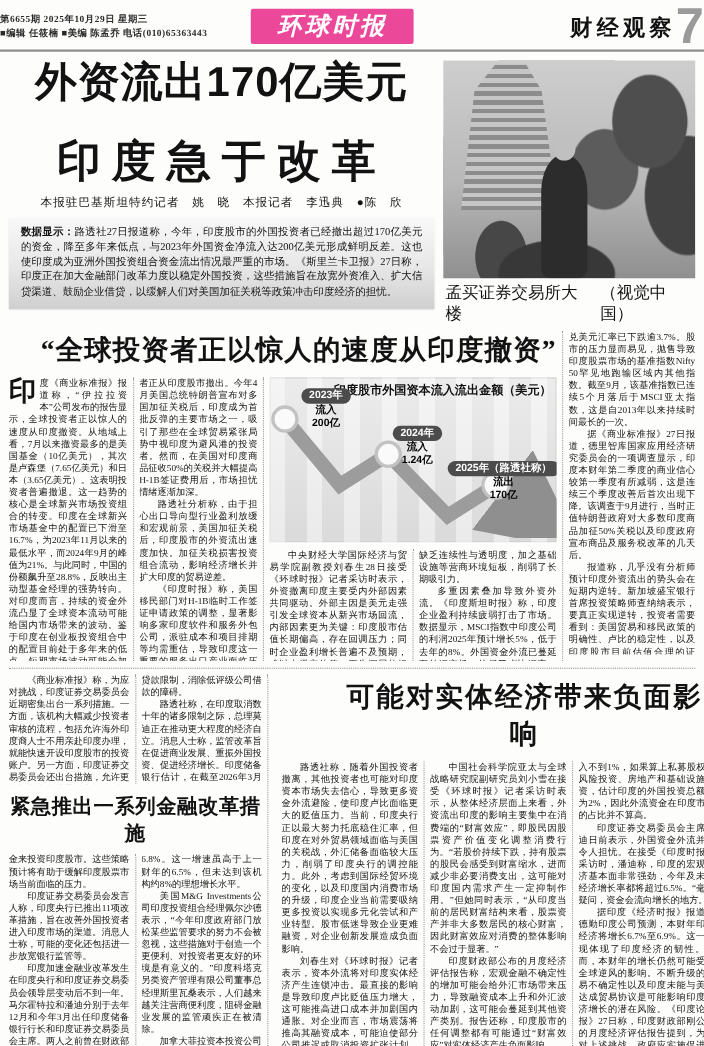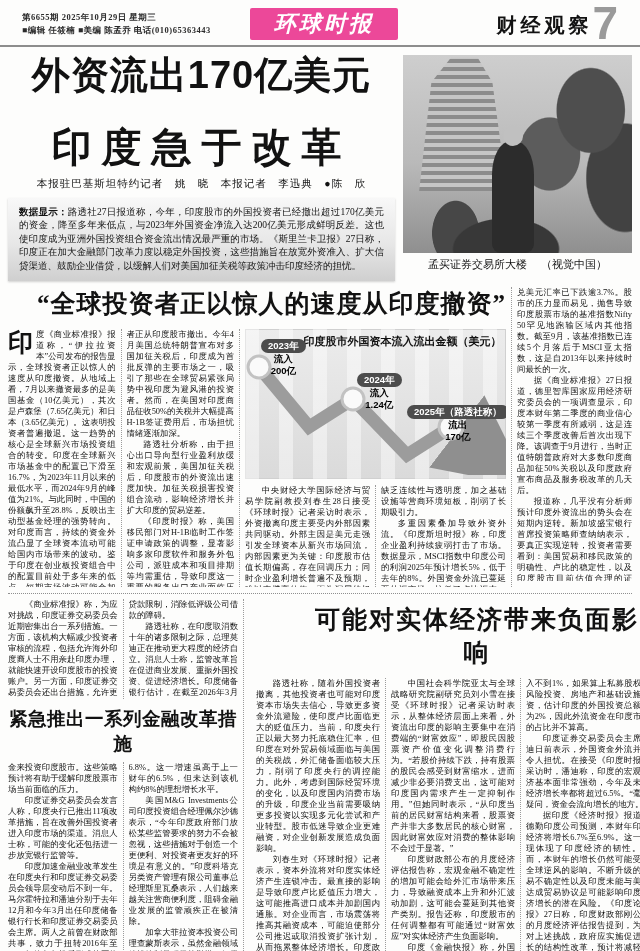--- a/index.html
+++ b/index.html
@@ -1,19 +1,19 @@
 <!DOCTYPE html>
 <html><head>
 <meta charset="utf-8">
 <style>
   html,body{margin:0;padding:0;background:#e9e9e9;}
   .page{width:640px;height:951px;margin:0 auto;background:#fdfdfc;color:#121212;
         font-family:"Liberation Serif",serif;overflow:hidden;position:relative;box-sizing:border-box;}
   
-  .masthead{display:flex;align-items:center;height:47px;padding:3px 22px 0;box-sizing:border-box;
+  .masthead{display:flex;align-items:center;height:47px;padding:3px 0 0;box-sizing:border-box;
             border-bottom:2px solid #8d8d8d;}
   .m-left{width:228px;font-size:8.5px;line-height:13px;font-weight:bold;color:#2a2a2a;letter-spacing:.5px;}
   .m-logo{width:148px;height:32px;background:#ec4899;color:#fff;display:flex;align-items:center;justify-content:center;
           font-size:22px;font-weight:bold;font-style:italic;letter-spacing:3px;border-radius:2px;
           font-family:"Liberation Serif",serif;}
   .m-right{margin-left:auto;display:flex;align-items:flex-end;}
   .m-section{font-size:20px;font-weight:900;letter-spacing:4px;padding-bottom:5px;}
   .m-page{font-size:46px;font-weight:900;color:#9a9a9a;line-height:.85;font-family:"Liberation Sans",sans-serif;}
   
   .lead{display:flex;gap:8px;padding:8px 8px 0;}
@@ -32,21 +32,21 @@
             clip-path:polygon(10% 100%,20% 20%,36% 2%,58% 2%,70% 20%,82% 100%);}
   .trees{position:absolute;inset:0;background:
       radial-gradient(ellipse 58px 72px at 82% 28%,#4e4e4e 0 58%,transparent 60%),
       radial-gradient(ellipse 66px 92px at 97% 62%,#424242 0 58%,transparent 60%),
       radial-gradient(ellipse 52px 62px at 64% 50%,#5c5c5c 0 58%,transparent 60%),
       radial-gradient(ellipse 90px 52px at 45% 98%,#383838 0 58%,transparent 60%),
       radial-gradient(ellipse 40px 55px at 23% 90%,#474747 0 58%,transparent 60%);}
   .person{position:absolute;left:39%;bottom:0;width:42px;height:112px;background:#2c2c2c;
           border-radius:45% 45% 22% 22%/30% 30% 8% 8%;}
   .person::before{content:"";position:absolute;top:-15px;left:11px;width:20px;height:20px;border-radius:50%;background:#c0c0c0;}
-  .photo-caption{display:flex;justify-content:center;gap:14px;font-size:11px;padding:4px 2px 0;font-family:Liberation Serif, serif;}
+  .photo-caption{display:flex;justify-content:center;gap:14px;font-size:15px;padding:4px 2px 0;font-family:Liberation Serif, serif;}
   
   .a1{padding:6px 8px 0;}
   .a1-flex{display:flex;}
   .a1-left{width:498px;}
   .a1-head{font-size:25px;font-weight:900;text-align:right;letter-spacing:1px;margin:0 0 9px;}
   .a1-cols{display:flex;height:258px;overflow:hidden;}
   .col{text-align:justify;font-size:8.4px;line-height:11px;overflow:hidden;}
   .col p{margin:0;text-indent:2em;}
   .col p.cont{text-indent:0;}
   .c1,.c2{width:110px;}
@@ -62,21 +62,21 @@
       box-shadow:inset 0 0 0 1px #d0d0d0;}
   .infographic::after{content:"";position:absolute;inset:0;
       background:repeating-linear-gradient(90deg,rgba(255,255,255,.45) 0 14px,transparent 14px 34px);}
   .ig-title{position:absolute;top:5px;left:58px;right:4px;z-index:2;
       font:bold 11px/14px "Liberation Sans",sans-serif;text-align:center;}
   .ig-svg{position:absolute;left:0;top:14px;z-index:1;}
   .ig-node{position:absolute;z-index:3;text-align:center;font-family:"Liberation Sans",sans-serif;}
   .ig-pill{display:inline-block;background:#4c4c4c;color:#fff;font-weight:bold;font-size:9.5px;
       line-height:14px;padding:0 7px;border-radius:8px;white-space:nowrap;}
   .ig-flow,.ig-amt{font-weight:bold;font-size:9.5px;line-height:12px;color:#000;}
-  .ign1{left:16px;top:6px;}
+  .ign1{left:29px;top:6px;}
   .ign2{left:112px;top:40px;}
   .ign3{left:162px;top:72px;}
   
   .hr-dot{border-top:1px dotted #8f8f8f;margin:6px 8px 5px;}
   .bottom{display:flex;padding:0 8px;height:352px;overflow:hidden;}
   .b-left{width:230px;}
   .b-tops,.b-bots{display:flex;overflow:hidden;}
   .b-tops{height:100px;}
   .b-bots{height:198px;}
   .bcA,.bcB{width:110px;}

